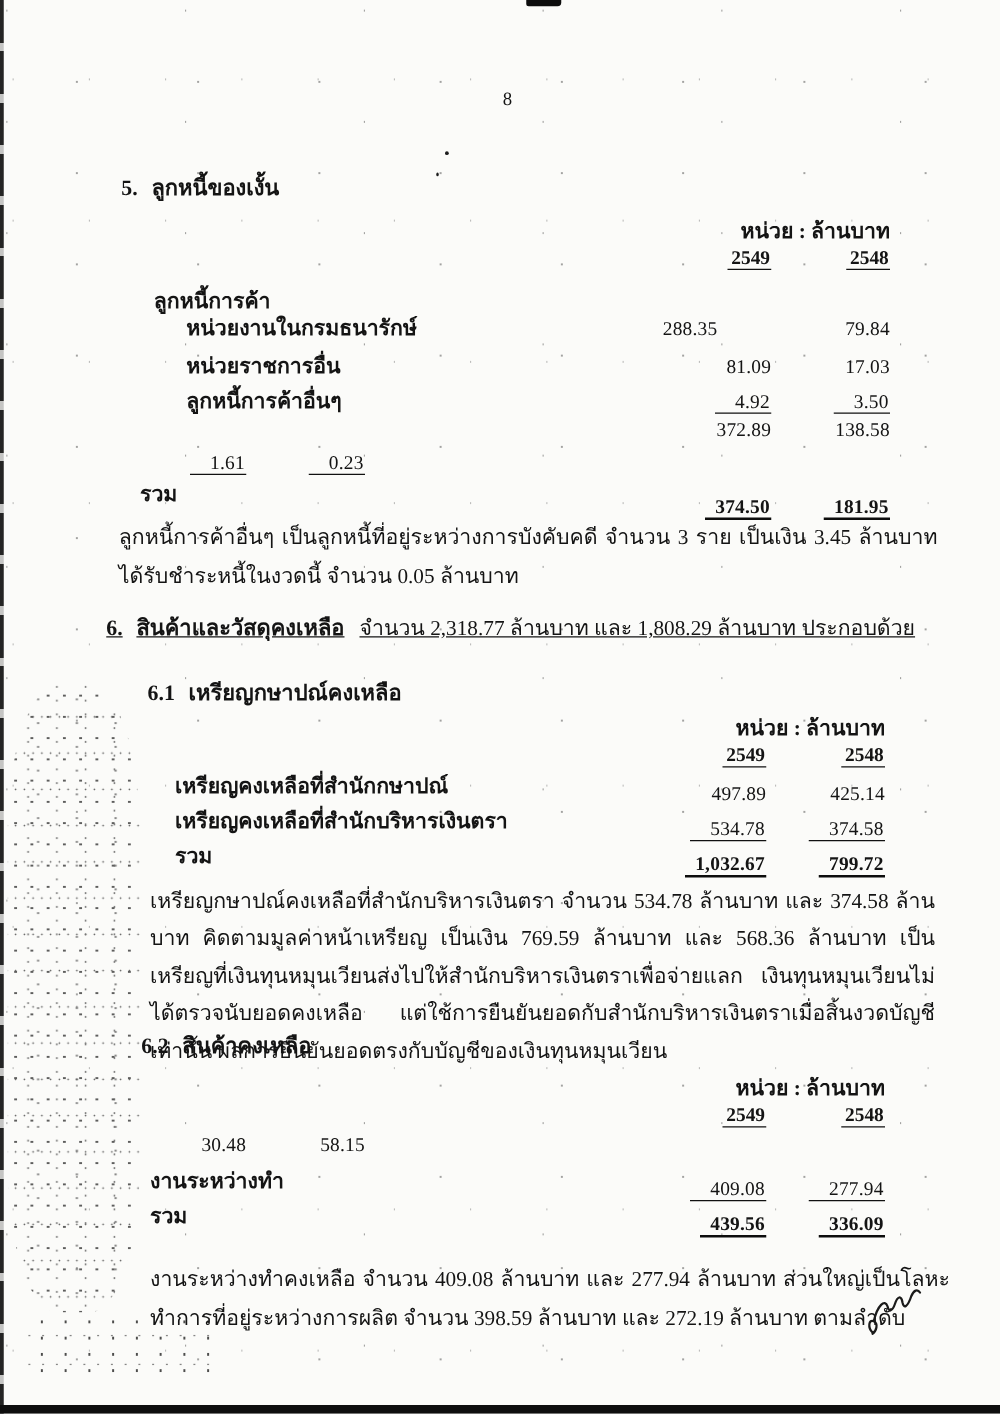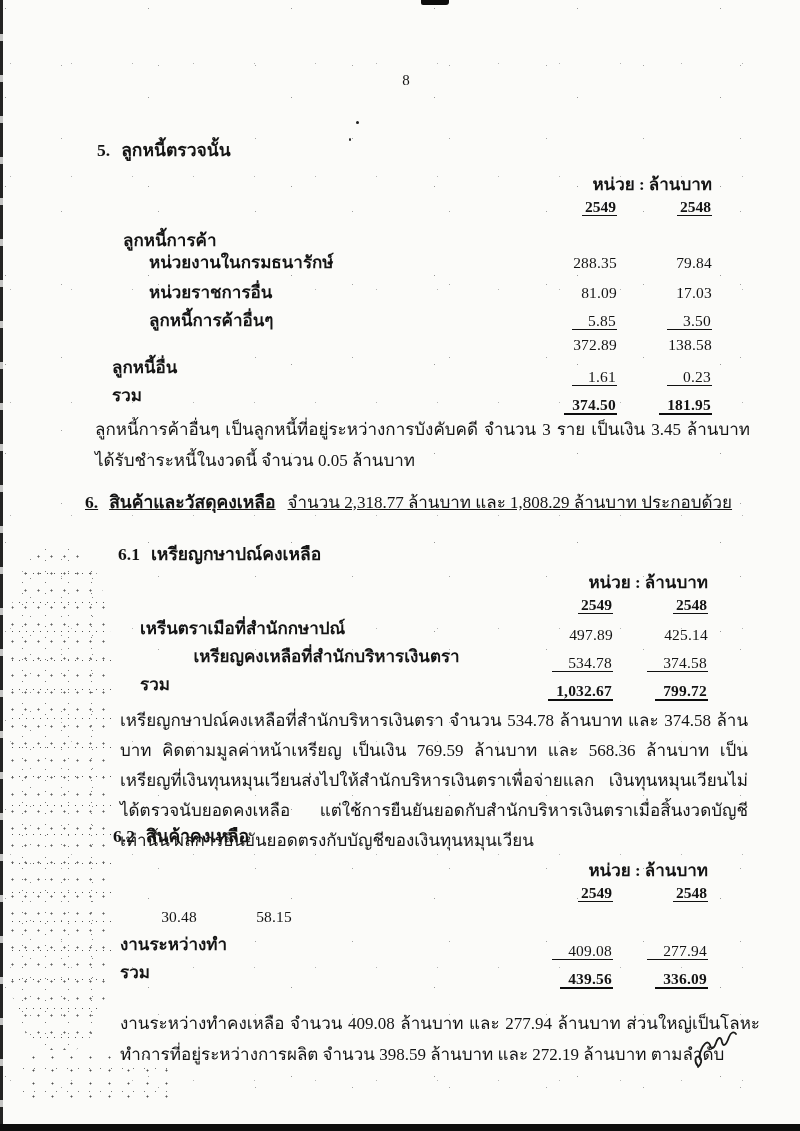--- a/index.html
+++ b/index.html
@@ -80,57 +80,56 @@
 <div class="speck-corner"></div>
 <div class="edge-left"></div>
 <div class="bar-top"></div>
 <div class="bar-bottom"></div>
 <div class="dot" style="left:356px;top:121px;width:3px;height:3px;"></div>
 <div class="dot" style="left:349px;top:138px;width:2px;height:3px;"></div>
 
 <div class="abs pageno">8</div>
 
 <div class="abs heading" style="left:97px;top:136px;">
-  <span>5.</span><span class="t">ลูกหนี้ตรวจนั้น</span>
+  <span>5.</span><span class="t">ลูกหนี้ของเงั้น</span>
 </div>
 
 <div class="abs unit" style="right:88px;top:170px;">หน่วย : ล้านบาท</div>
 
 <div class="row" style="top:198px;">
   <span class="lbl"></span>
   <span class="v1"><span class="yr">2549</span></span>
   <span class="v2"><span class="yr">2548</span></span>
 </div>
 
 <div class="row" style="top:226px;">
   <span class="lbl pad26">ลูกหนี้การค้า</span>
 </div>
 
-<div class="row" style="top:248px;">
+<div class="row" style="top:248px;gap:43px;">
   <span class="lbl pad52">หน่วยงานในกรมธนารักษ์</span>
   <span class="v1 num">288.35</span>
   <span class="v2 num">79.84</span>
 </div>
 <div class="row" style="top:278px;justify-content:center;">
   <span class="lbl pad52">หน่วยราชการอื่น</span>
   <span class="v1 num">81.09</span>
   <span class="v2 num">17.03</span>
 </div>
 <div class="row" style="top:306px;">
   <span class="lbl pad52">ลูกหนี้การค้าอื่นๆ</span>
-  <span class="v1 num"><span class="u-num">5.85</span></span>
+  <span class="v1 num"><span class="u-num">4.92</span></span>
   <span class="v2 num"><span class="u-num">3.50</span></span>
 </div>
 <div class="row" style="top:336px;">
   <span class="lbl"></span>
   <span class="v1 num">372.89</span>
   <span class="v2 num">138.58</span>
 </div>
 <div class="row" style="top:362px;">
-  <span class="lbl pad15 lift">ลูกหนี้อื่น</span>
   <span class="v1 num"><span class="u-num">1.61</span></span>
   <span class="v2 num"><span class="u-num">0.23</span></span>
 </div>
 <div class="row" style="top:390px;">
   <span class="lbl pad15 lift">รวม</span>
   <span class="v1 num"><span class="tot">374.50</span></span>
   <span class="v2 num"><span class="tot">181.95</span></span>
 </div>
 
 <div class="abs para last-left" style="left:95px;top:414px;width:655px;">ลูกหนี้การค้าอื่นๆ  เป็นลูกหนี้ที่อยู่ระหว่างการบังคับคดี จำนวน 3 ราย  เป็นเงิน 3.45 ล้านบาท  ได้รับชำระหนี้ในงวดนี้ จำนวน 0.05 ล้านบาท</div>
@@ -144,26 +143,26 @@
 </div>
 
 <div class="abs unit" style="right:92px;top:568px;">หน่วย : ล้านบาท</div>
 
 <div class="row" style="top:596px;width:611px;">
   <span class="lbl"></span>
   <span class="v1"><span class="yr">2549</span></span>
   <span class="v2"><span class="yr">2548</span></span>
 </div>
 <div class="row" style="top:620px;width:611px;">
-  <span class="lbl pad43 lift" style="top:-6px;">เหรีนตราเมือที่สำนักกษาปณ์</span>
+  <span class="lbl pad43 lift" style="top:-6px;">เหรียญคงเหลือที่สำนักกษาปณ์</span>
   <span class="v1 num">497.89</span>
   <span class="v2 num">425.14</span>
 </div>
 <div class="row" style="top:648px;width:611px;">
-  <span class="lbl pad43 lift" style="top:-6px;text-align:center;">เหรียญคงเหลือที่สำนักบริหารเงินตรา</span>
+  <span class="lbl pad43 lift" style="top:-6px;">เหรียญคงเหลือที่สำนักบริหารเงินตรา</span>
   <span class="v1 num"><span class="u-num">534.78</span></span>
   <span class="v2 num"><span class="u-num">374.58</span></span>
 </div>
 <div class="row" style="top:676px;width:611px;">
   <span class="lbl pad43 lift" style="top:-6px;">รวม</span>
   <span class="v1 num"><span class="tot">1,032.67</span></span>
   <span class="v2 num"><span class="tot">799.72</span></span>
 </div>
 
 <div class="abs para" style="left:120px;top:706px;width:628px;line-height:30px;">เหรียญกษาปณ์คงเหลือที่สำนักบริหารเงินตรา จำนวน 534.78 ล้านบาท และ 374.58 ล้านบาท คิดตามมูลค่าหน้าเหรียญ เป็นเงิน  769.59  ล้านบาท และ 568.36 ล้านบาท   เป็นเหรียญที่เงินทุนหมุนเวียนส่งไปให้สำนักบริหารเงินตราเพื่อจ่ายแลก  เงินทุนหมุนเวียนไม่ได้ตรวจนับยอดคงเหลือ  แต่ใช้การยืนยันยอดกับสำนักบริหารเงินตราเมื่อสิ้นงวดบัญชีเท่านั้น  ผลการยืนยันยอดตรงกับบัญชีของเงินทุนหมุนเวียน</div>

